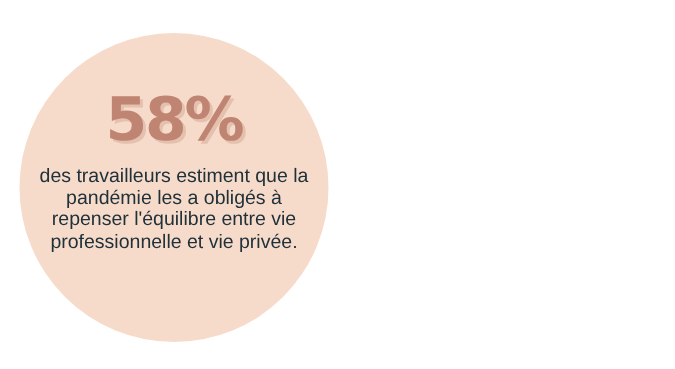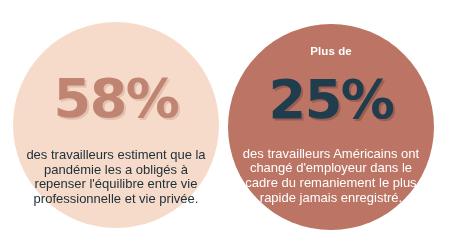--- a/index.html
+++ b/index.html
@@ -51,25 +51,25 @@
   .stat-eyebrow {
     font-size: 11.5px;
     font-weight: bold;
     line-height: 1.2;
     letter-spacing: 0.1px;
     color: #ffffff;
     margin: 0 0 2px 0;
   }
 
   .stat-number {
-    font-size: 54px;
+    font-size: 40px;
     font-weight: bold;
     line-height: 1;
     letter-spacing: -1.5px;
-    margin: 12px;
+    margin: 0;
     font-family: "DejaVu Sans", sans-serif;
   }
 
   #stat-number-left {
     color: #c08472;
     text-shadow: 2px 2px 0 rgba(214, 169, 151, 0.55);
   }
 
   #stat-number-right {
     color: #1f3d4c;
@@ -99,19 +99,14 @@
 </head>
 <body>
 
 <div class="stats-canvas">
 
   <div class="stat-circle" id="circle-left">
     <div class="stat-number" id="stat-number-left">58%</div>
     <div class="stat-body" id="stat-body-left">des travailleurs estiment que la pandémie les a obligés à repenser  l'équilibre entre vie professionnelle et vie privée.</div>
   </div>
 
-  <div class="stat-circle" id="circle-right">
-    <div class="stat-eyebrow">Plus de</div>
-    <div class="stat-number" id="stat-number-right">25%</div>
-    <div class="stat-body" id="stat-body-right">des travailleurs Américains ont changé d'employeur dans le cadre du remaniement le plus rapide jamais enregistré.</div>
-  </div>
 
 </div>
 
 </body></html>

